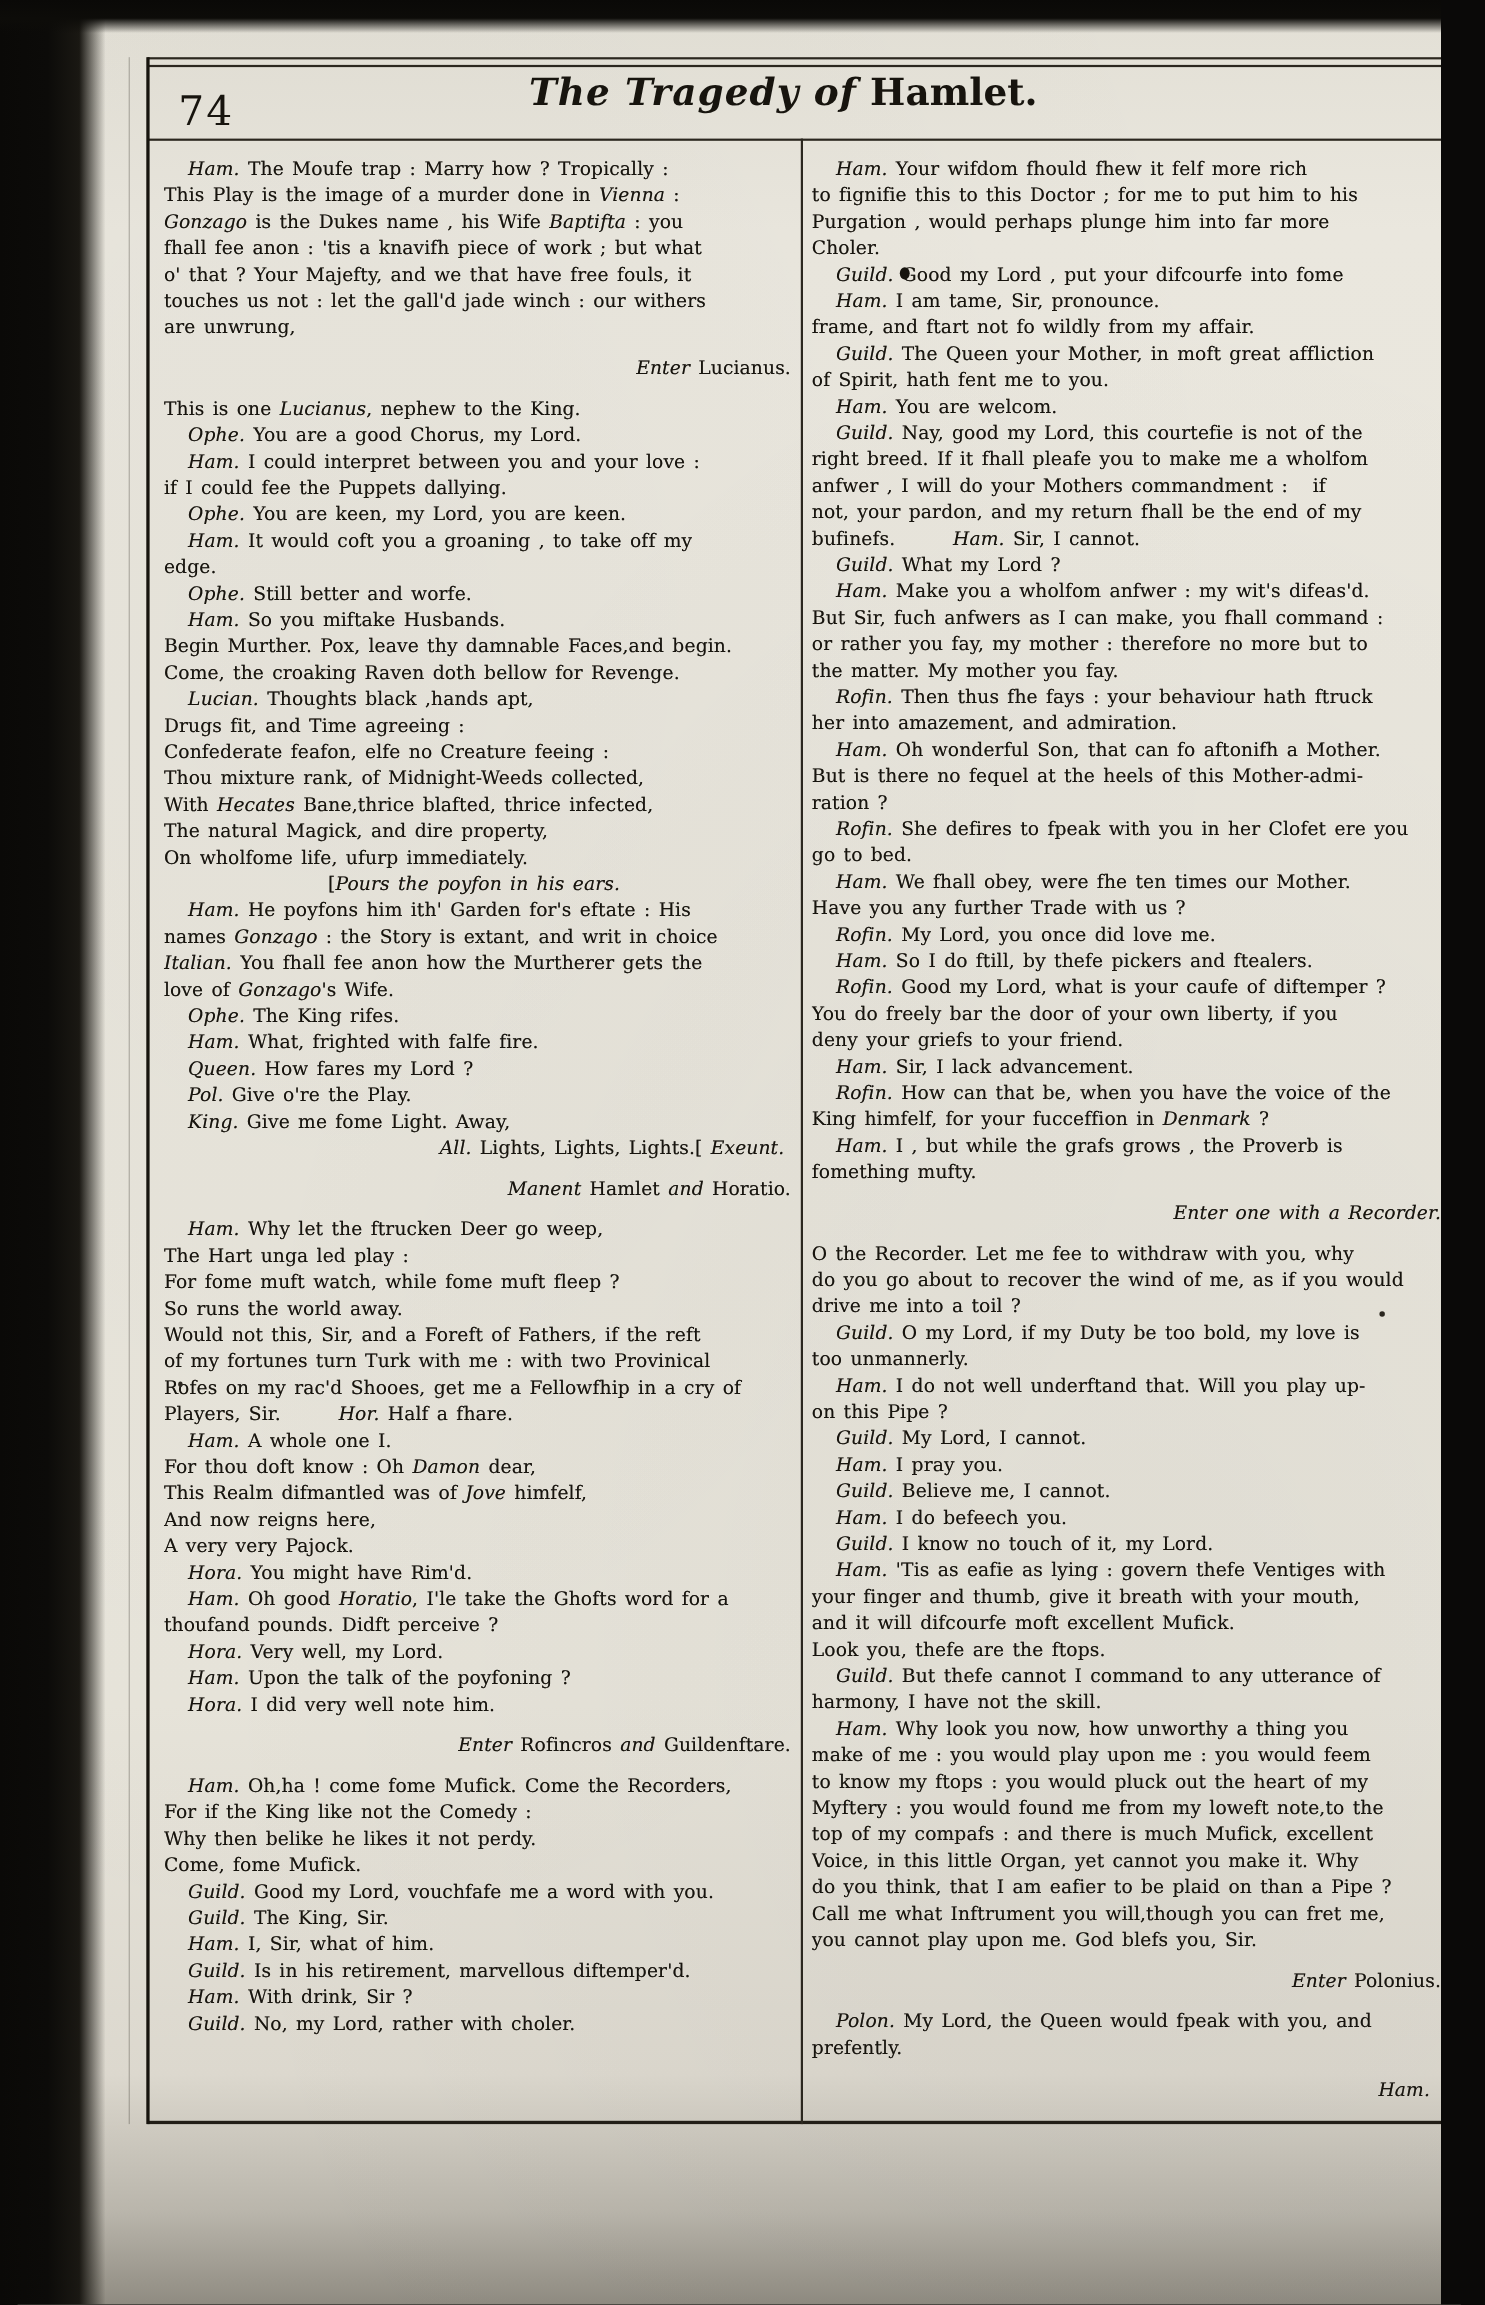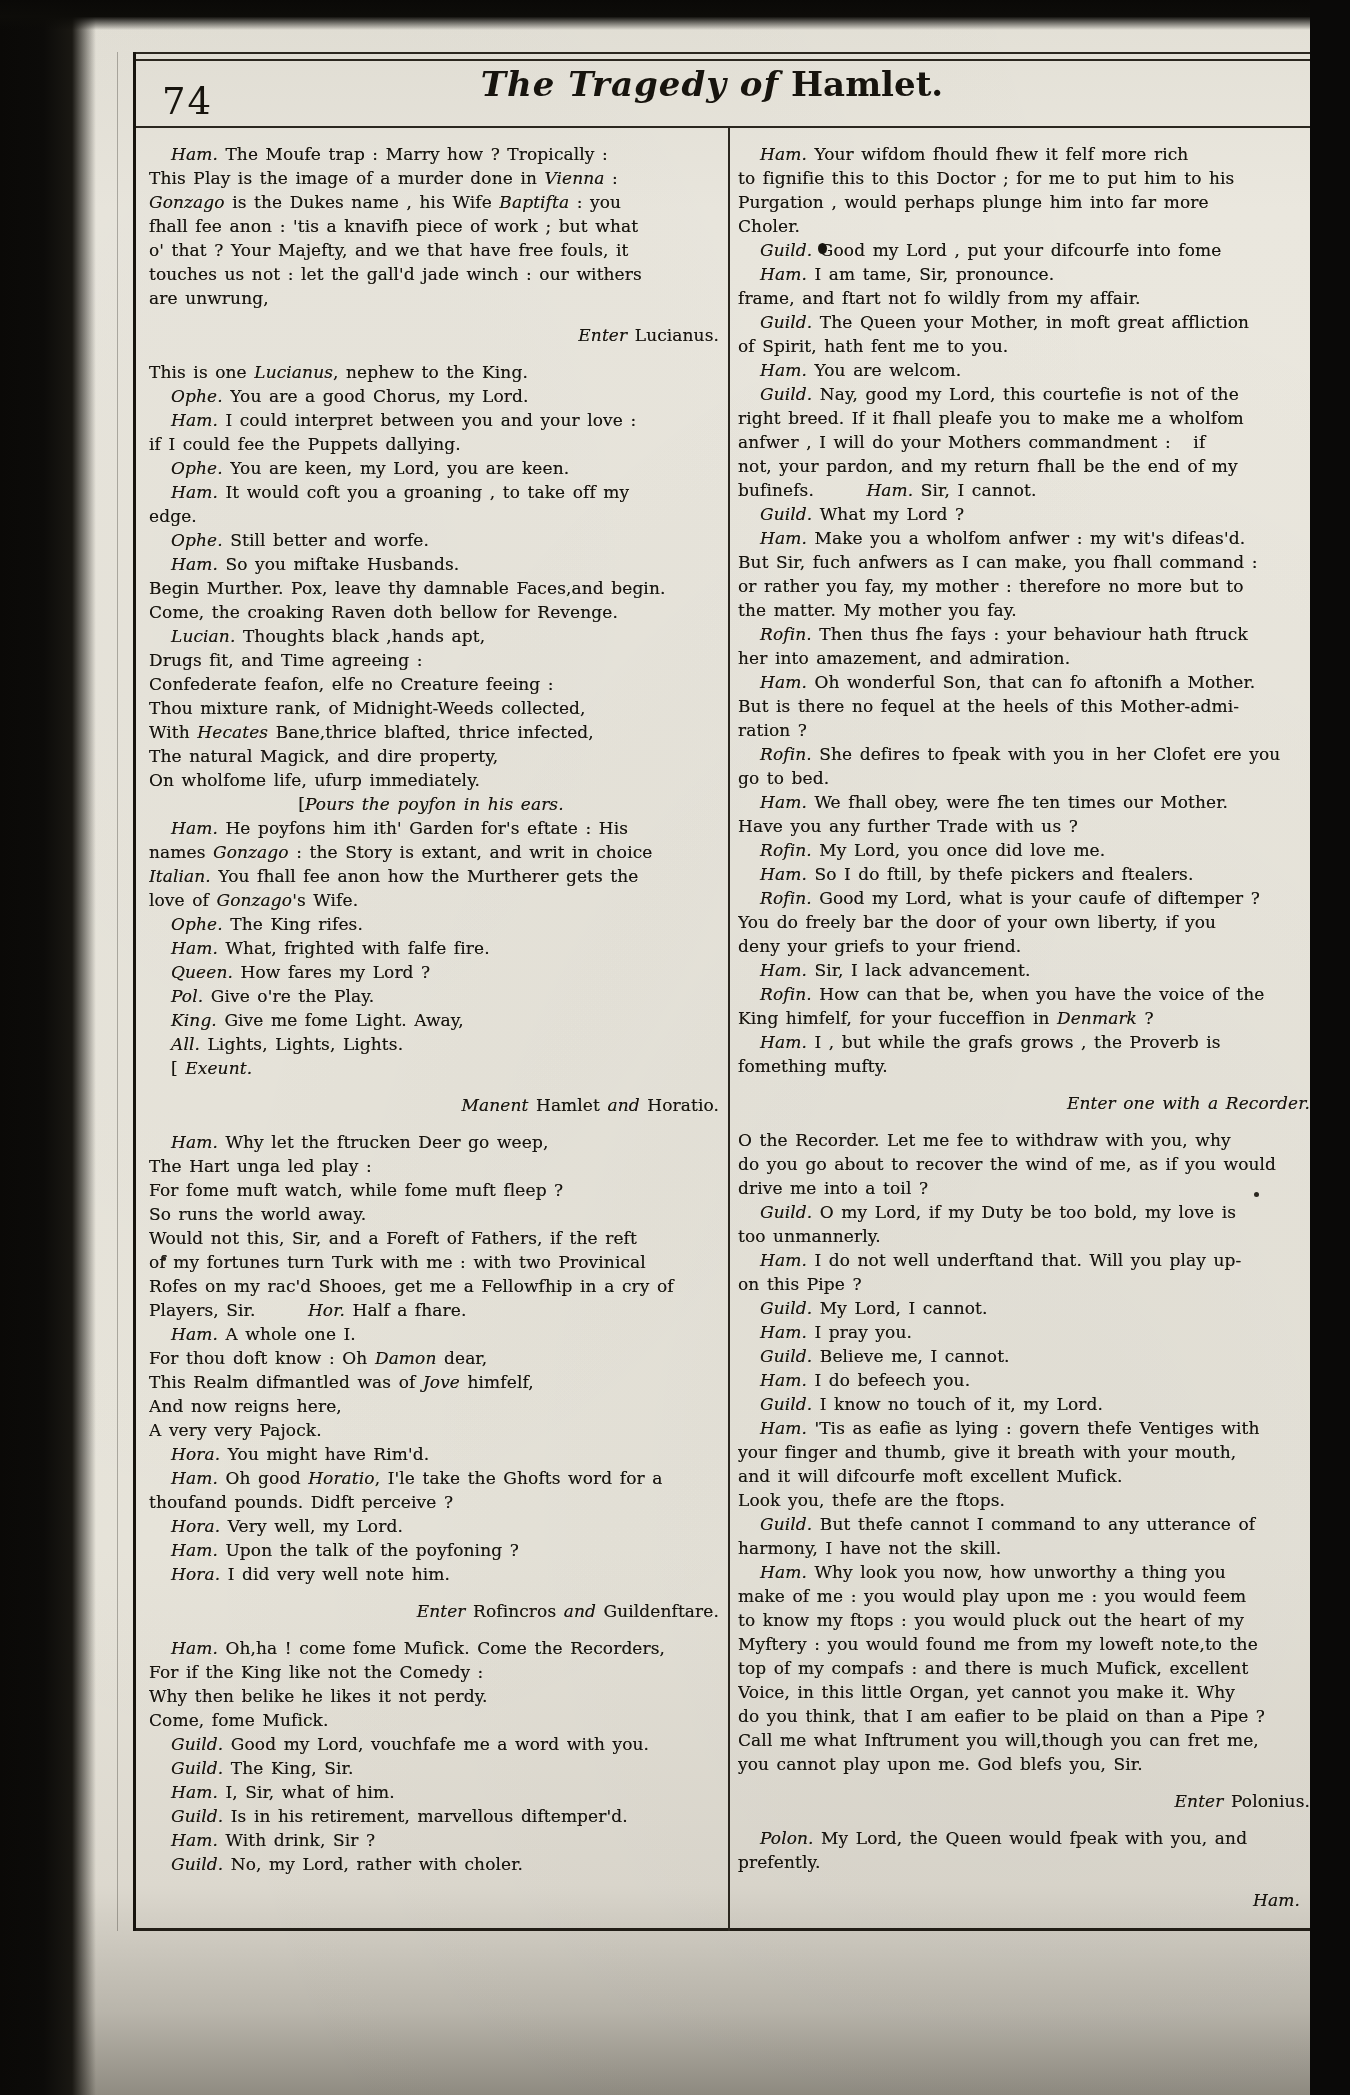--- a/index.html
+++ b/index.html
@@ -49,21 +49,21 @@
     overflow:hidden;
     text-shadow:0 0 0.5px rgba(23,20,14,0.55);
   }
   #col-left{left:133px;width:570px;height:1790px;}
   #col-right{left:722px;width:572px;height:1790px;}
   .ln{white-space:nowrap;}
   .ln.pi{padding-left:22px;}
   .ln.c{text-align:right;margin:13px 0;padding-left:0;}
   .ln.r{text-align:center;padding-right:6px;}
   .ln.cw{text-align:right;padding-right:10px;margin-top:14px;}
-  .ln.split{display:flex;justify-content:space-between;flex-direction:column;}
+  .ln.split{display:flex;justify-content:flex-end;}
   .ln.split .rseg{padding-right:6px;}
 </style>
 </head>
 <body>
 
 <div class="paper">
 
   <div class="rule-h" style="left:118px;top:52px;width:1184px;"></div>
   <div class="rule-h" style="left:118px;top:59px;width:1184px;"></div>
   <div class="rule-h" style="left:118px;top:126px;width:1184px;"></div>

